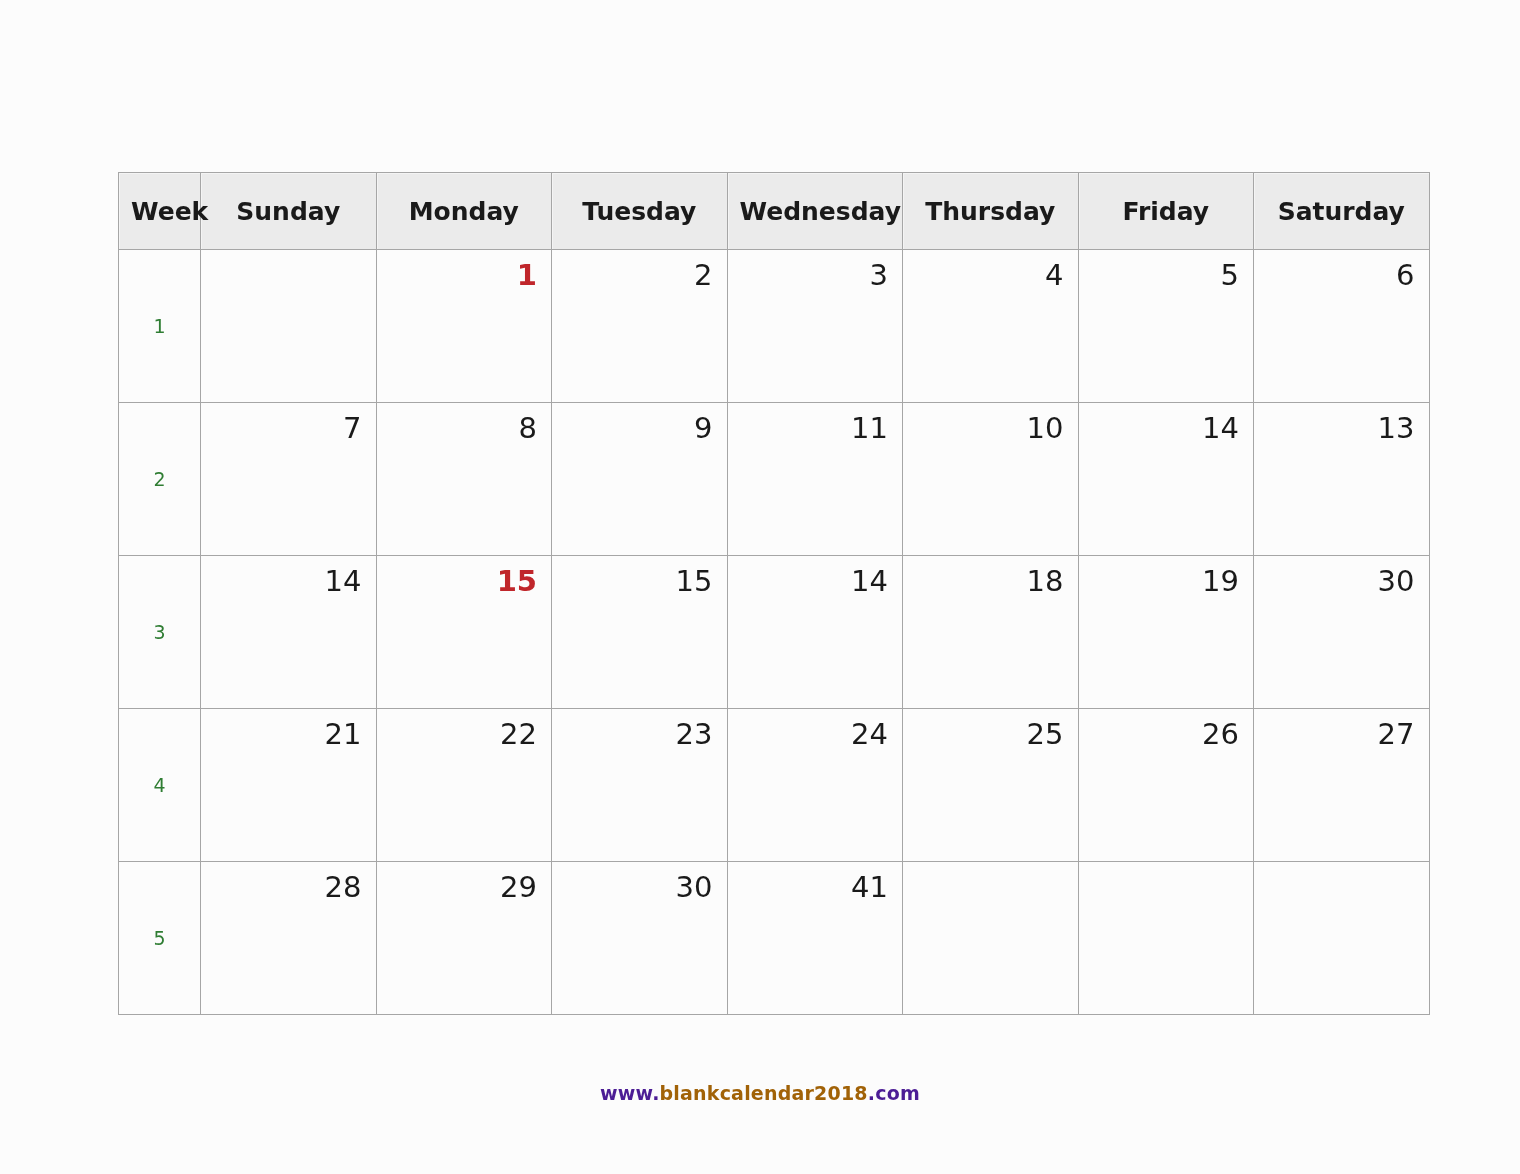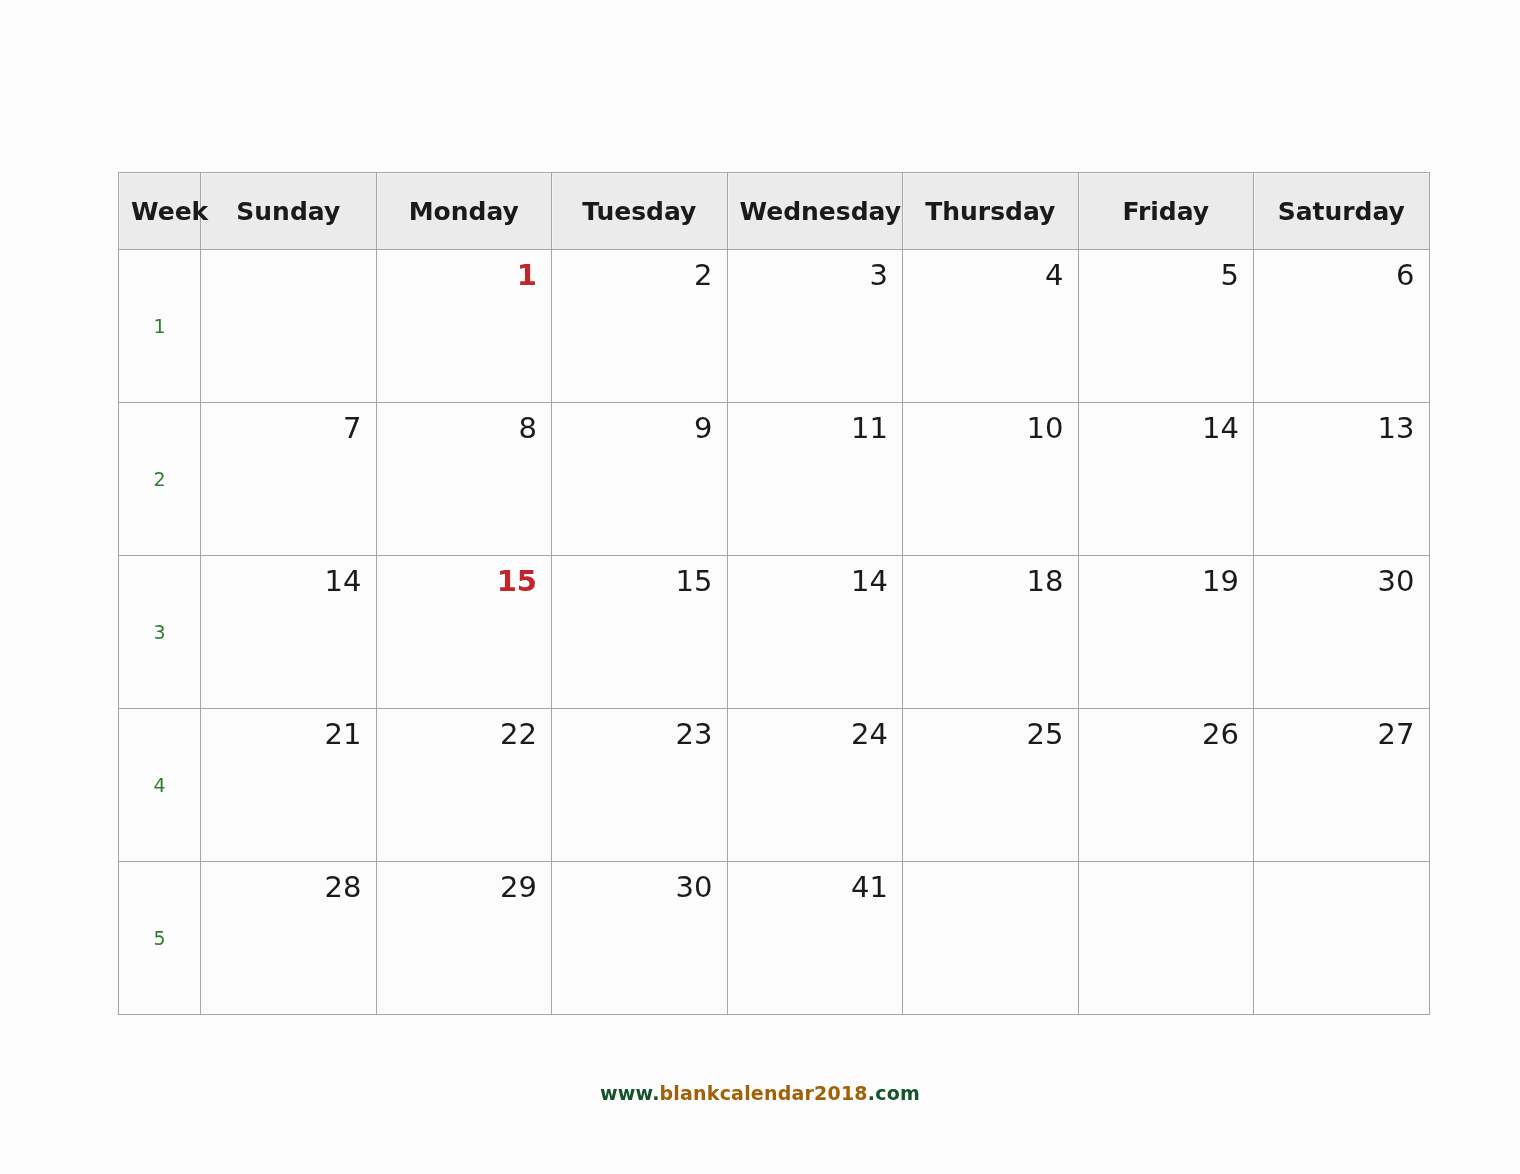--- a/index.html
+++ b/index.html
@@ -98,21 +98,21 @@
   .footer {
     position: absolute;
     left: 0;
     top: 1082px;
     width: 1520px;
     text-align: center;
     font-size: 19px;
     font-weight: bold;
     letter-spacing: 0.2px;
   }
-  .footer .seg-green { color: #14532d; }
+  .footer .seg-green { color: #4c1d95; }
   .footer .seg-red   { color: #a16207; }
 </style>
 </head>
 <body>
 
 <div class="page">
 
 
   <div class="cal-wrap">
     <table class="calendar">

